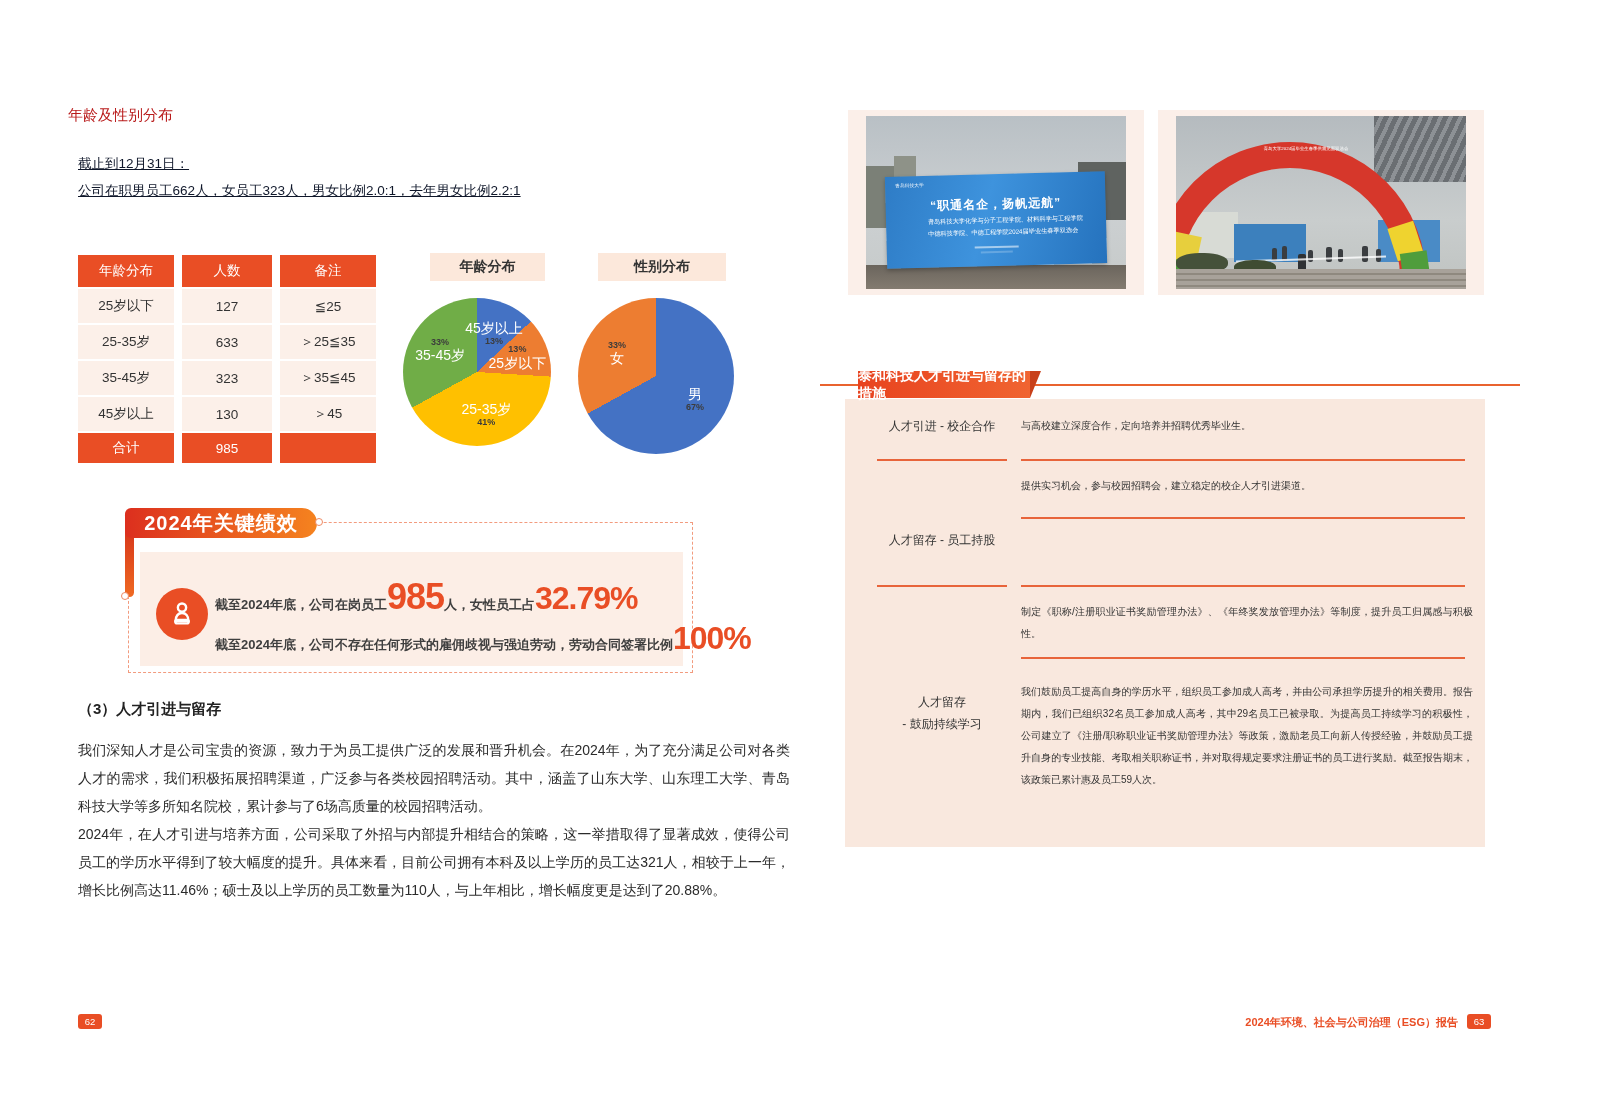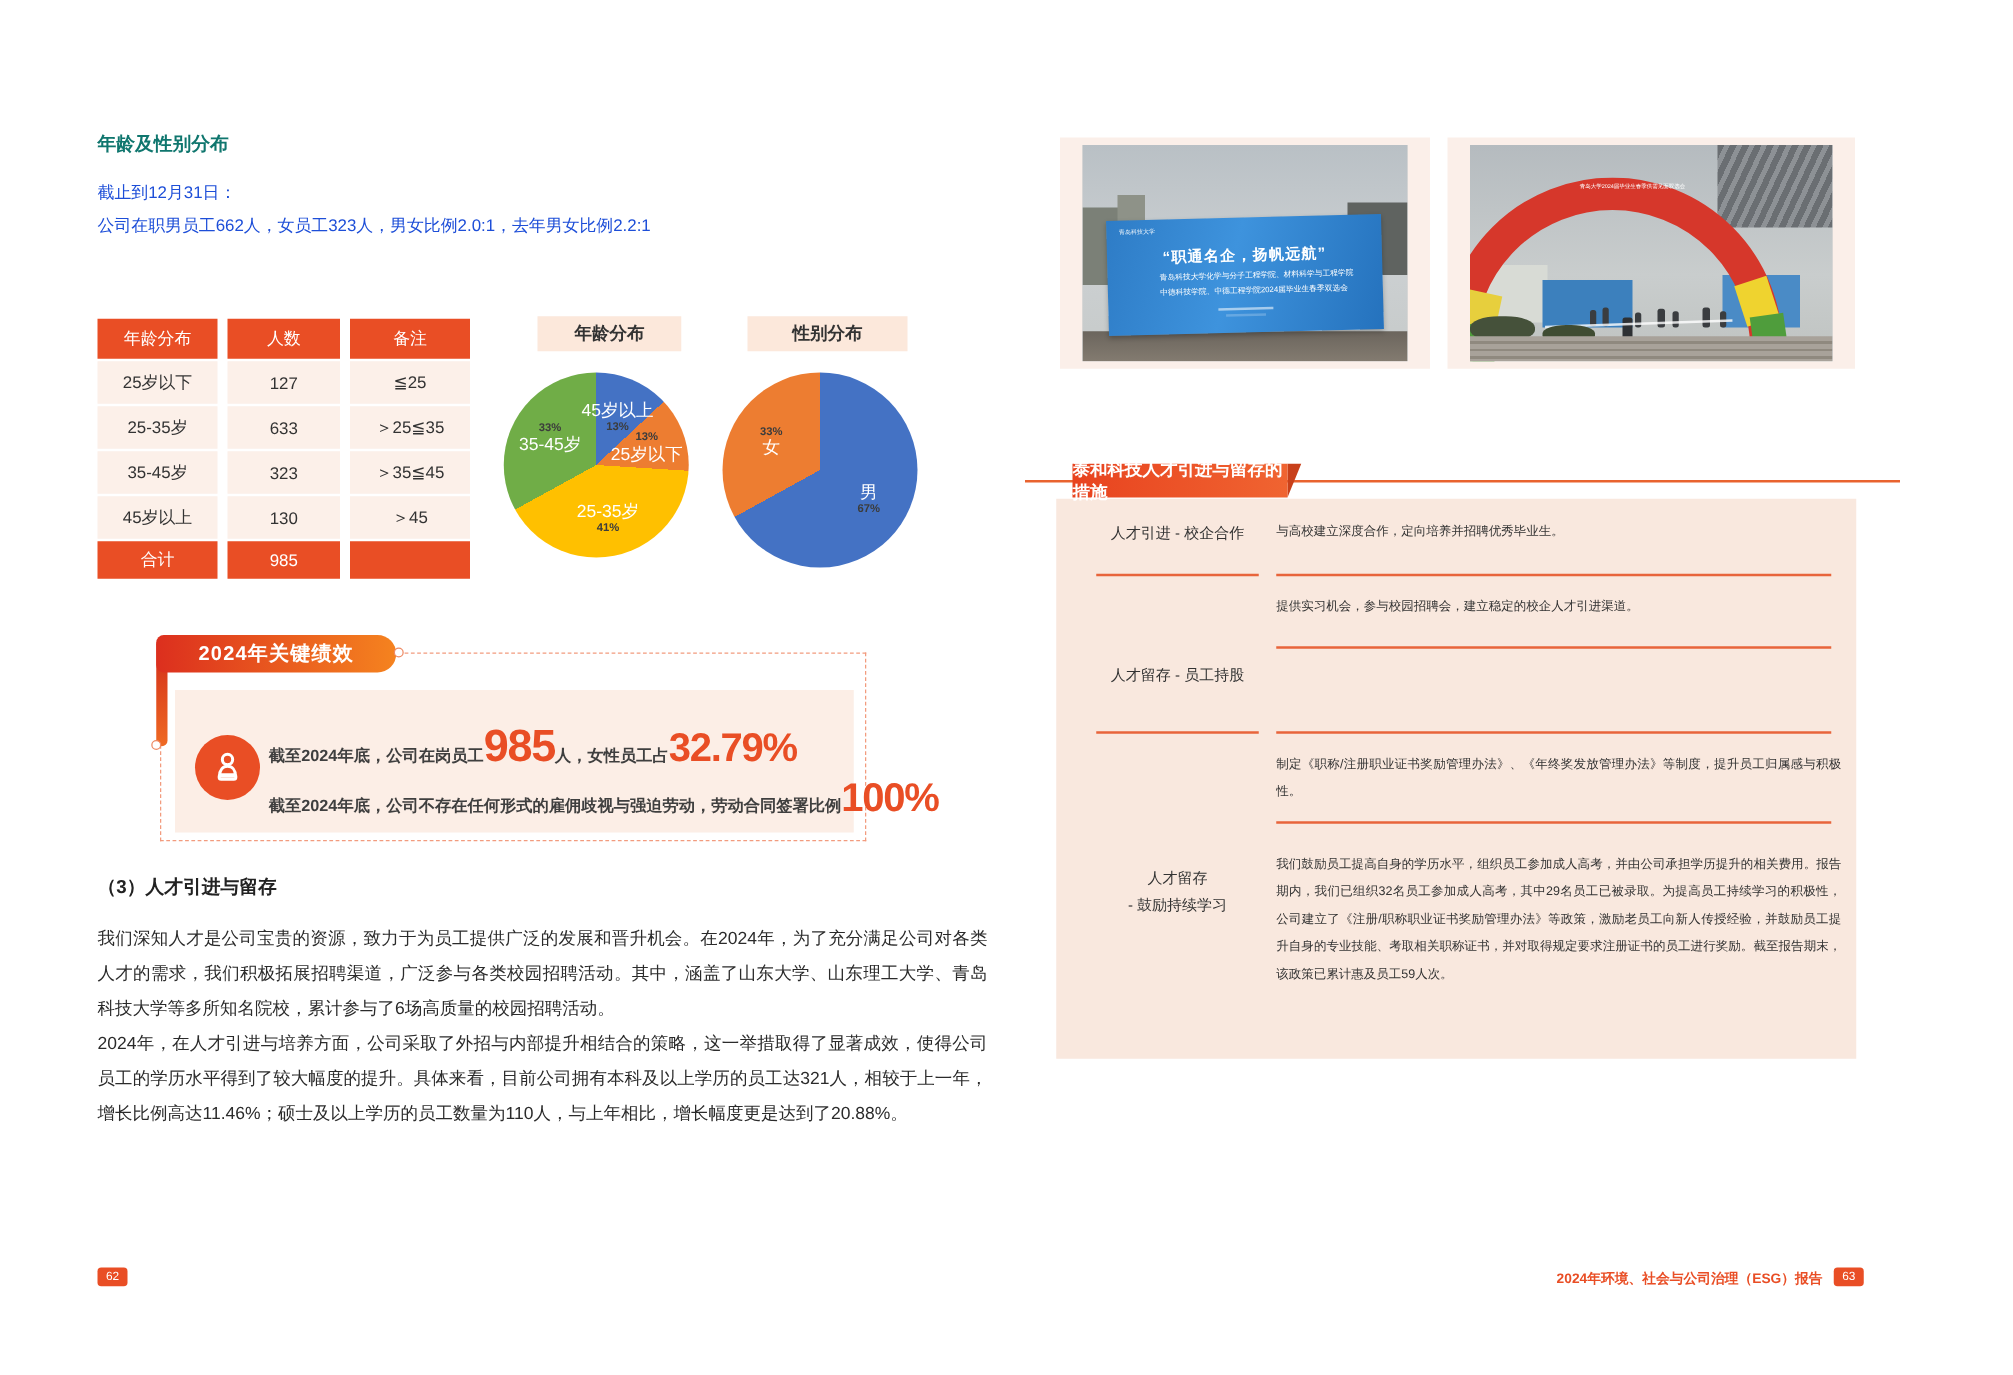--- a/index.html
+++ b/index.html
@@ -1,43 +1,43 @@
 <!DOCTYPE html>
 <html><head>
 <meta charset="utf-8">
 <style>
   * { margin:0; padding:0; box-sizing:border-box; }
   body { background:#fff; font-family:"Liberation Sans","DejaVu Sans",sans-serif; }
   .canvas { position:relative; width:1610px; height:1100px; background:#ffffff; overflow:hidden; }
   .abs { position:absolute; }
 
   
-  .sec-title { left:78px; top:106px; font-size:15px; font-weight:bold; color:#0f766e; }
-  .intro { left:78px; top:140px; width:720px; font-size:13.5px; color:#1d4ed8; line-height:27px; }
+  .sec-title { left:68px; top:106px; font-size:15px; font-weight:normal; color:#b91c1c; }
+  .intro { left:78px; top:150px; width:720px; font-size:13.5px; color:#0f172a; line-height:27px;text-decoration:underline; }
 
   .emp-table { left:78px; top:255px; display:grid; grid-template-columns:96px 90px 96px;
                grid-template-rows:32px 34px 34px 34px 34px 30px; gap:2px 8px; }
   .emp-table .cell { display:flex; align-items:center; justify-content:center; font-size:13.5px; }
   .emp-table .head, .emp-table .foot { background:#E94E25; color:#fff; }
   .emp-table .bodyc { background:#FCF0E9; color:#333; }
 
   .chart-title { height:28px; background:#FCE8DB; color:#333; font-size:14px; font-weight:600;
                  display:flex; align-items:center; justify-content:center; }
   .pie { border-radius:50%; }
   .pie-label { position:absolute; transform:translate(-50%,-50%); display:flex; flex-direction:column;
                align-items:center; line-height:1.15; white-space:nowrap; pointer-events:none; }
   .pname { font-size:14px; color:#fff; }
   .ppct  { font-size:9px;  color:#3c3c3c; font-weight:bold; }
 
   .kpi-dashed { left:128px; top:522px; width:565px; height:151px; border:1.5px dashed #F29B7E; }
   .kpi-tail { left:125px; top:511px; width:9px; height:86px; border-radius:5px;
               background:linear-gradient(180deg,#D02818,#EF6A23); z-index:2; }
   .kpi-badge { left:125px; top:508px; width:192px; height:30px; z-index:3;
                background:linear-gradient(90deg,#DC2F1E,#F5831F);
-               border-radius:6px 15px 15px 6px; color:#fff; font-size:16px; font-weight:600;
+               border-radius:6px 15px 15px 6px; color:#fff; font-size:20px; font-weight:600;
                display:flex; align-items:center; justify-content:center; letter-spacing:1px; }
   .dash-dot { width:8px; height:8px; border:1.5px solid #EE8A64; border-radius:50%; background:#fff; z-index:4; }
   .kpi-panel { left:140px; top:552px; width:543px; height:114px; background:#FCEEE6; }
   .kpi-icon-circle { left:16px; top:36px; width:52px; height:52px; border-radius:50%;
                      background:#E94E25; display:flex; align-items:center; justify-content:center; }
   .kpi-line { left:75px; width:462px; display:flex; align-items:baseline; white-space:nowrap; }
   .kpi-line .pre { font-size:13px; font-weight:600; color:#3f3f3f; }
   .kpi-line .big1 { font-size:36px; font-weight:bold; color:#E94E25; letter-spacing:-1px; }
   .kpi-line .big2 { font-size:32px; font-weight:bold; color:#E94E25; letter-spacing:-1px; }
 

